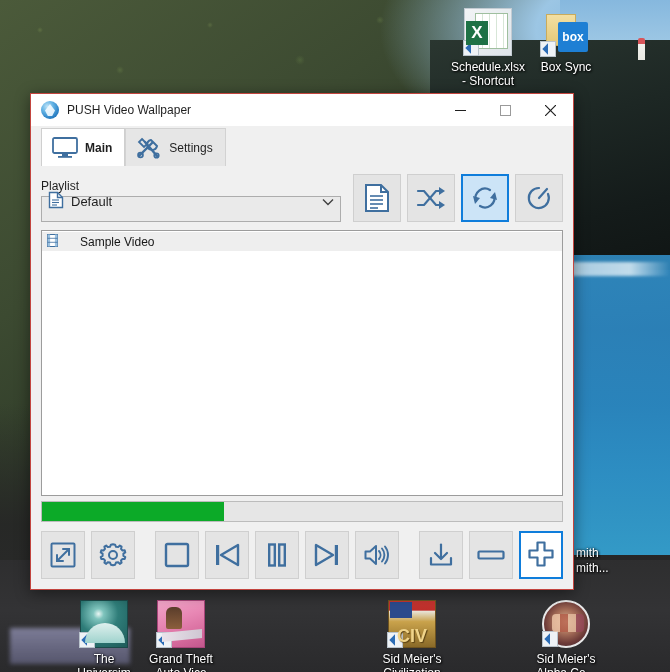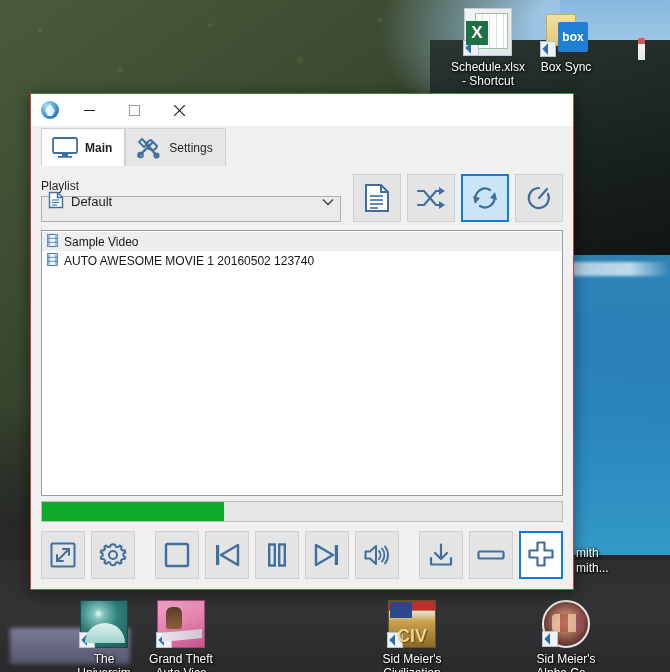--- a/index.html
+++ b/index.html
@@ -376,21 +376,21 @@
     flex: 1 1 auto;
     background: #ffffff;
     border: 1px solid #9c9c9c;
     overflow: hidden;
     padding-top: 1px;
   }
   .list-row {
     height: 19px;
     display: flex;
     align-items: center;
-    gap: 6px;
+    gap: 22px;
     padding-left: 5px;
     font-size: 12px;
     color: #161616;
   }
   .list-row.alt { background: #eeeeee; }
 
   #progress-track {
     flex: 0 0 auto;
     height: 21px;
     margin: 5px 0 0 0;
@@ -497,20 +497,21 @@
 
   <div id="occluded-text">
     <div>mith</div>
     <div>mith...</div>
   </div>
 
   <div id="app-window">
 
     <div id="title-bar">
       <span id="app-icon"></span>
+      <span id="title-text">PUSH Video Wallpaper</span>
 
       <div class="win-btn">
         <svg width="11" height="11" viewBox="0 0 11 11">
             <line x1="0" y1="5.5" x2="11" y2="5.5" stroke="#1f1f1f" stroke-width="1"></line>
           </svg>
       </div>
       <div class="win-btn">
         <svg width="11" height="11" viewBox="0 0 11 11">
             <rect x="0.5" y="0.5" width="10" height="10" fill="none" stroke="#9a9a9a" stroke-width="1"></rect>
           </svg>
@@ -615,32 +616,20 @@
             <svg width="11" height="13" viewBox="0 0 11 13">
               <rect x="0.5" y="0.5" width="10" height="12" fill="#ffffff" stroke="#3f6f9f" stroke-width="1"></rect>
               <rect x="0.5" y="0.5" width="2.6" height="12" fill="#9dc2e0"></rect>
               <rect x="7.9" y="0.5" width="2.6" height="12" fill="#9dc2e0"></rect>
               <line x1="0.5" y1="4.3" x2="10.5" y2="4.3" stroke="#3f6f9f" stroke-width="0.8"></line>
               <line x1="0.5" y1="8.3" x2="10.5" y2="8.3" stroke="#3f6f9f" stroke-width="0.8"></line>
             </svg>
           </span>
           <span>Sample Video</span>
         </div>
-        <div class="list-row">
-          <span>
-            <svg width="11" height="13" viewBox="0 0 11 13">
-              <rect x="0.5" y="0.5" width="10" height="12" fill="#ffffff" stroke="#3f6f9f" stroke-width="1"></rect>
-              <rect x="0.5" y="0.5" width="2.6" height="12" fill="#9dc2e0"></rect>
-              <rect x="7.9" y="0.5" width="2.6" height="12" fill="#9dc2e0"></rect>
-              <line x1="0.5" y1="4.3" x2="10.5" y2="4.3" stroke="#3f6f9f" stroke-width="0.8"></line>
-              <line x1="0.5" y1="8.3" x2="10.5" y2="8.3" stroke="#3f6f9f" stroke-width="0.8"></line>
-            </svg>
-          </span>
-          <span>AUTO AWESOME MOVIE 1 20160502 123740</span>
-        </div>
       </div>
 
       <div id="progress-track">
         <div id="progress-fill" style="width: 35%;"></div>
       </div>
 
       <div id="bottom-bar">
         <div class="ctrl-btn">
           <svg width="26" height="26" viewBox="0 0 26 26">
             <rect x="1.5" y="1.5" width="23" height="23" rx="1" fill="none" stroke="#3f6f9f" stroke-width="2"></rect>

